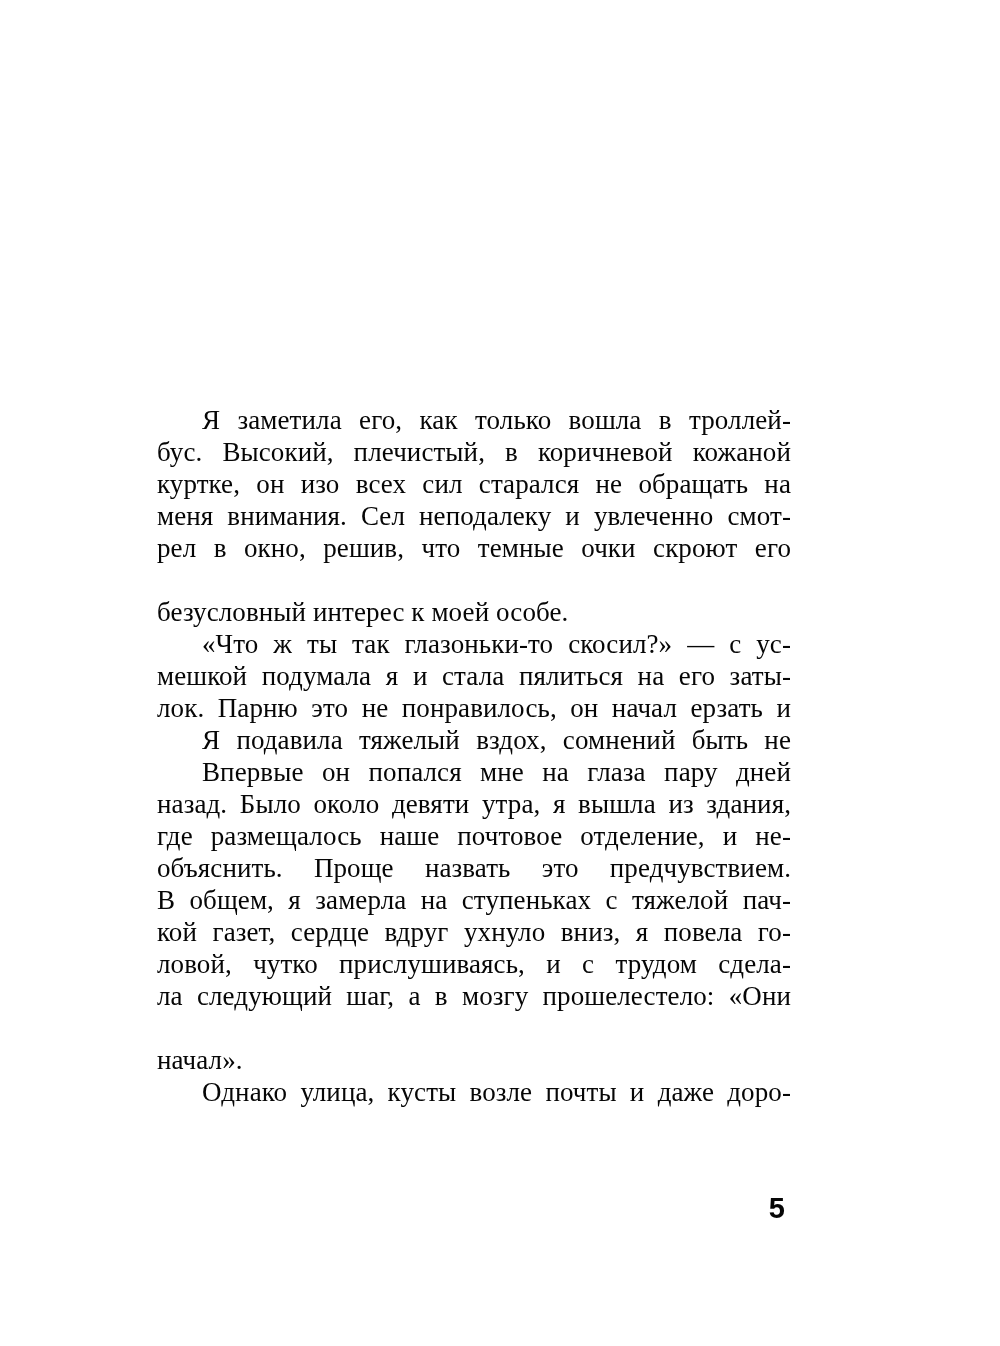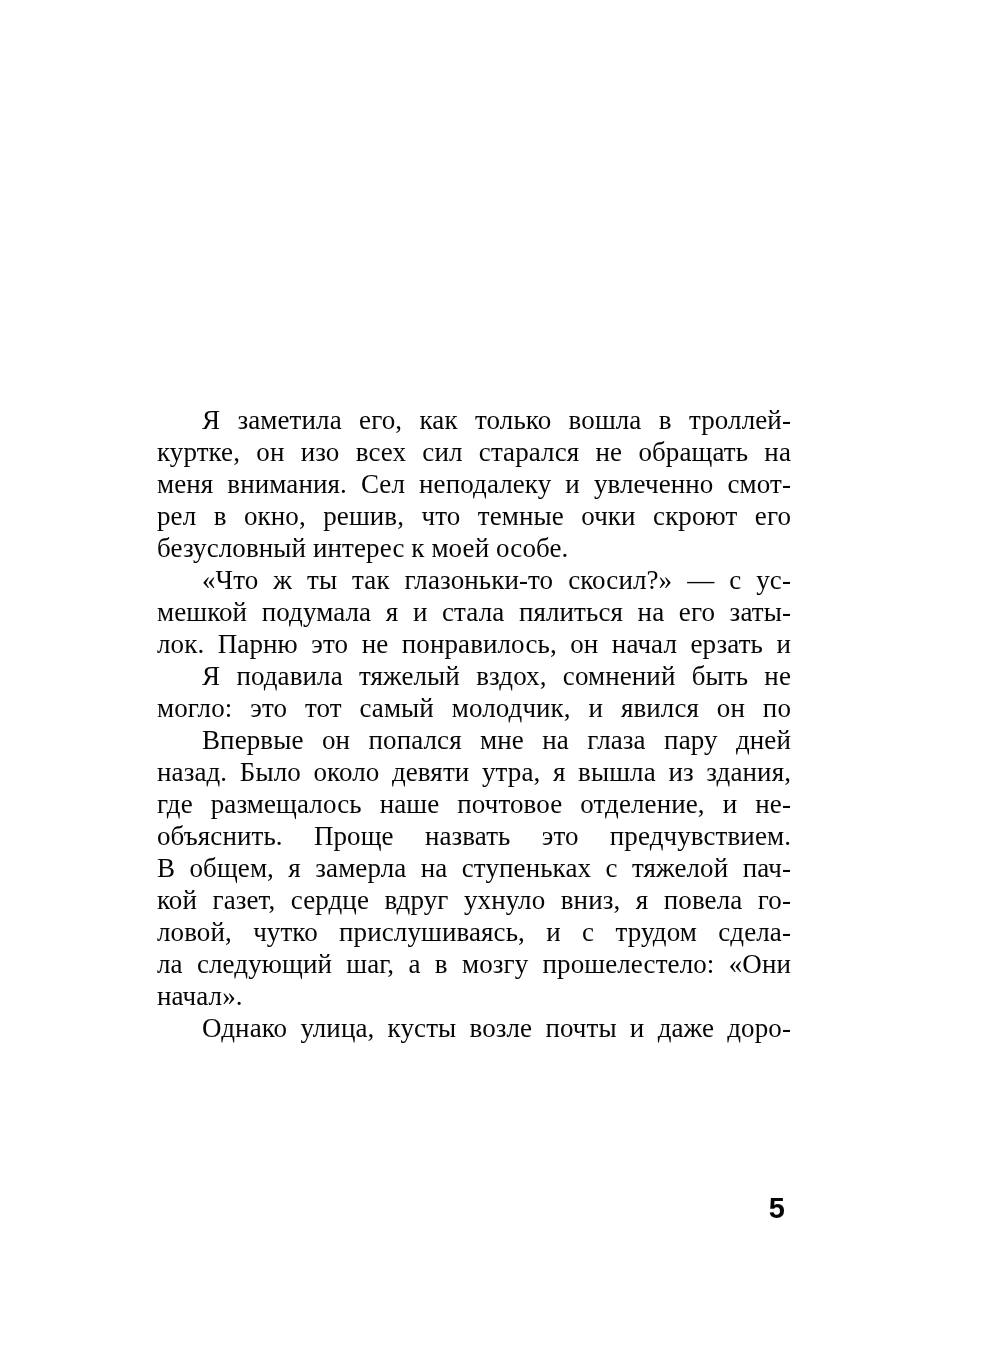--- a/index.html
+++ b/index.html
@@ -39,20 +39,21 @@
     height: 32px;
     text-align: justify;
     text-align-last: justify;
     white-space: normal;
   }
   .line.first {
     text-indent: 45px;
   }
   .line.last {
     text-align-last: left;
+    margin-top: 32px;
   }
   .page-number {
     position: absolute;
     left: 157px;
     top: 1192px;
     width: 634px;
     text-align: right;
     padding-right: 6px;
     box-sizing: border-box;
     font-family: "Liberation Sans", "DejaVu Sans", sans-serif;
@@ -62,33 +63,33 @@
     color: #060606;
   }
 </style>
 </head>
 <body>
 
 <div class="page">
   <main class="text-block">
       <p class="para">
         <span class="line first">Я заметила его, как только вошла в троллей-</span>
+        <span class="line">бус. Высокий, плечистый, в коричневой кожаной</span>
         <span class="line">куртке, он изо всех сил старался не обращать на</span>
         <span class="line">меня внимания. Сел неподалеку и увлеченно смот-</span>
         <span class="line">рел в окно, решив, что темные очки скроют его</span>
         <span class="line last">безусловный интерес к моей особе.</span>
       </p>
       <p class="para">
         <span class="line first">«Что ж ты так глазоньки-то скосил?» — с ус-</span>
         <span class="line">мешкой подумала я и стала пялиться на его заты-</span>
         <span class="line">лок. Парню это не понравилось, он начал ерзать и</span>
       </p>
       <p class="para">
         <span class="line first">Я подавила тяжелый вздох, сомнений быть не</span>
-        <span class="line">могло: это тот самый молодчик, и явился он по</span>
       </p>
       <p class="para">
         <span class="line first">Впервые он попался мне на глаза пару дней</span>
         <span class="line">назад. Было около девяти утра, я вышла из здания,</span>
         <span class="line">где размещалось наше почтовое отделение, и не-</span>
         <span class="line">объяснить. Проще назвать это предчувствием.</span>
         <span class="line">В общем, я замерла на ступеньках с тяжелой пач-</span>
         <span class="line">кой газет, сердце вдруг ухнуло вниз, я повела го-</span>
         <span class="line">ловой, чутко прислушиваясь, и с трудом сдела-</span>
         <span class="line">ла следующий шаг, а в мозгу прошелестело: «Они</span>

